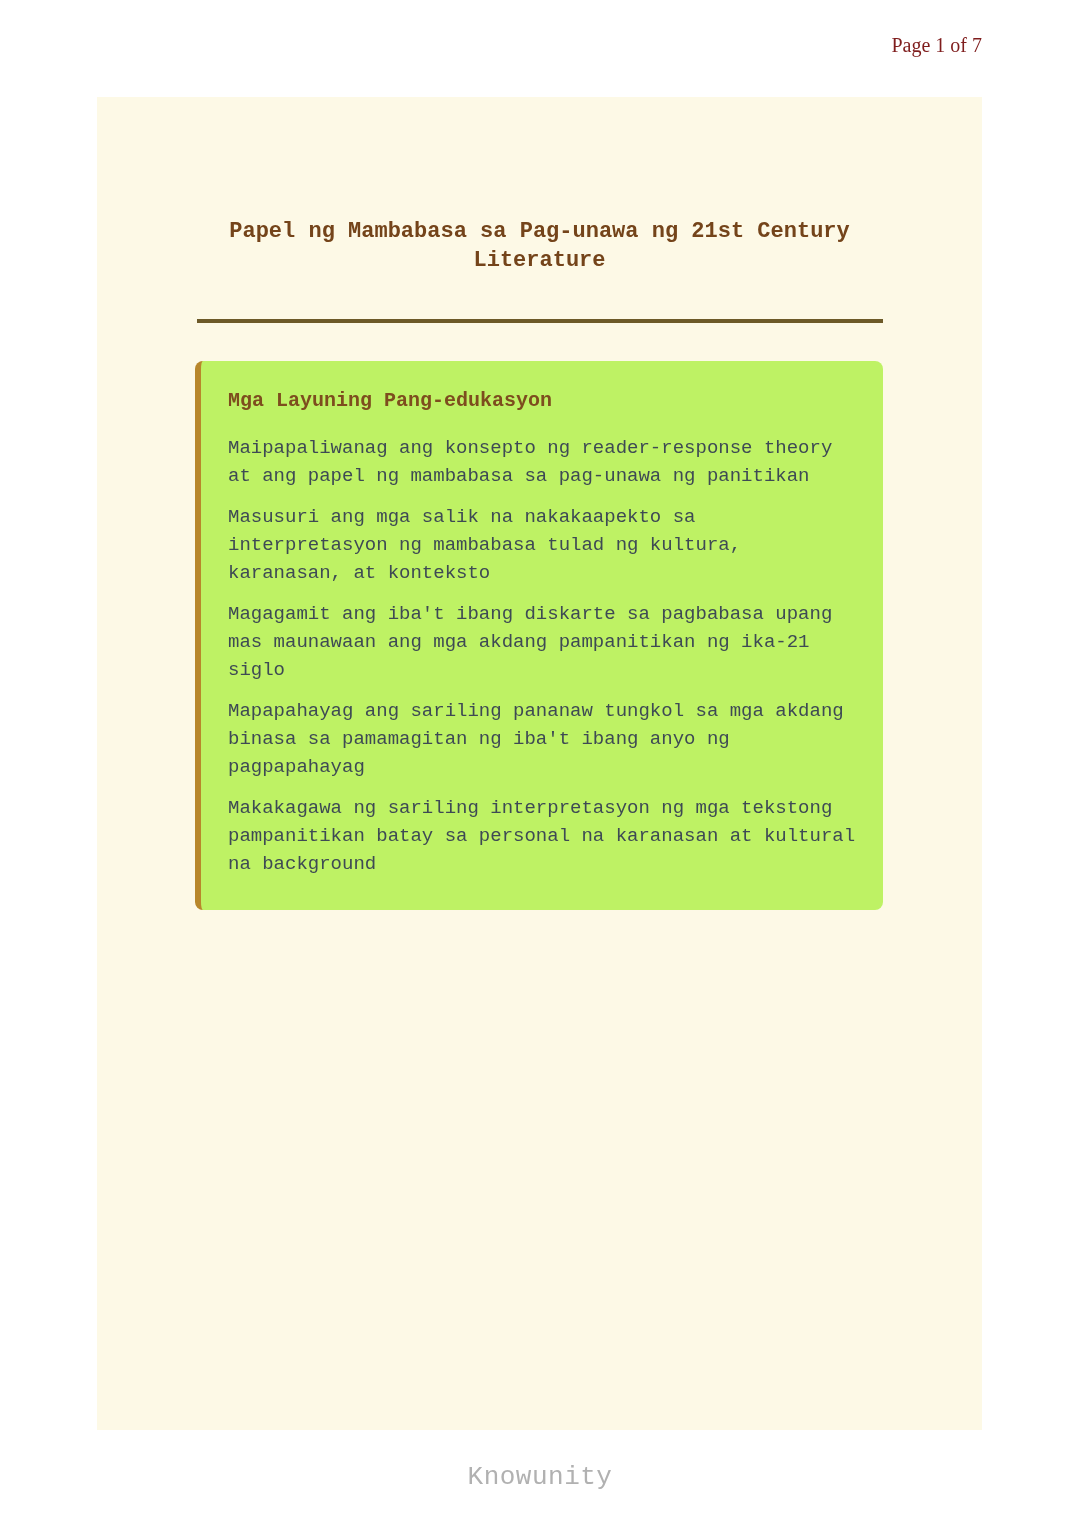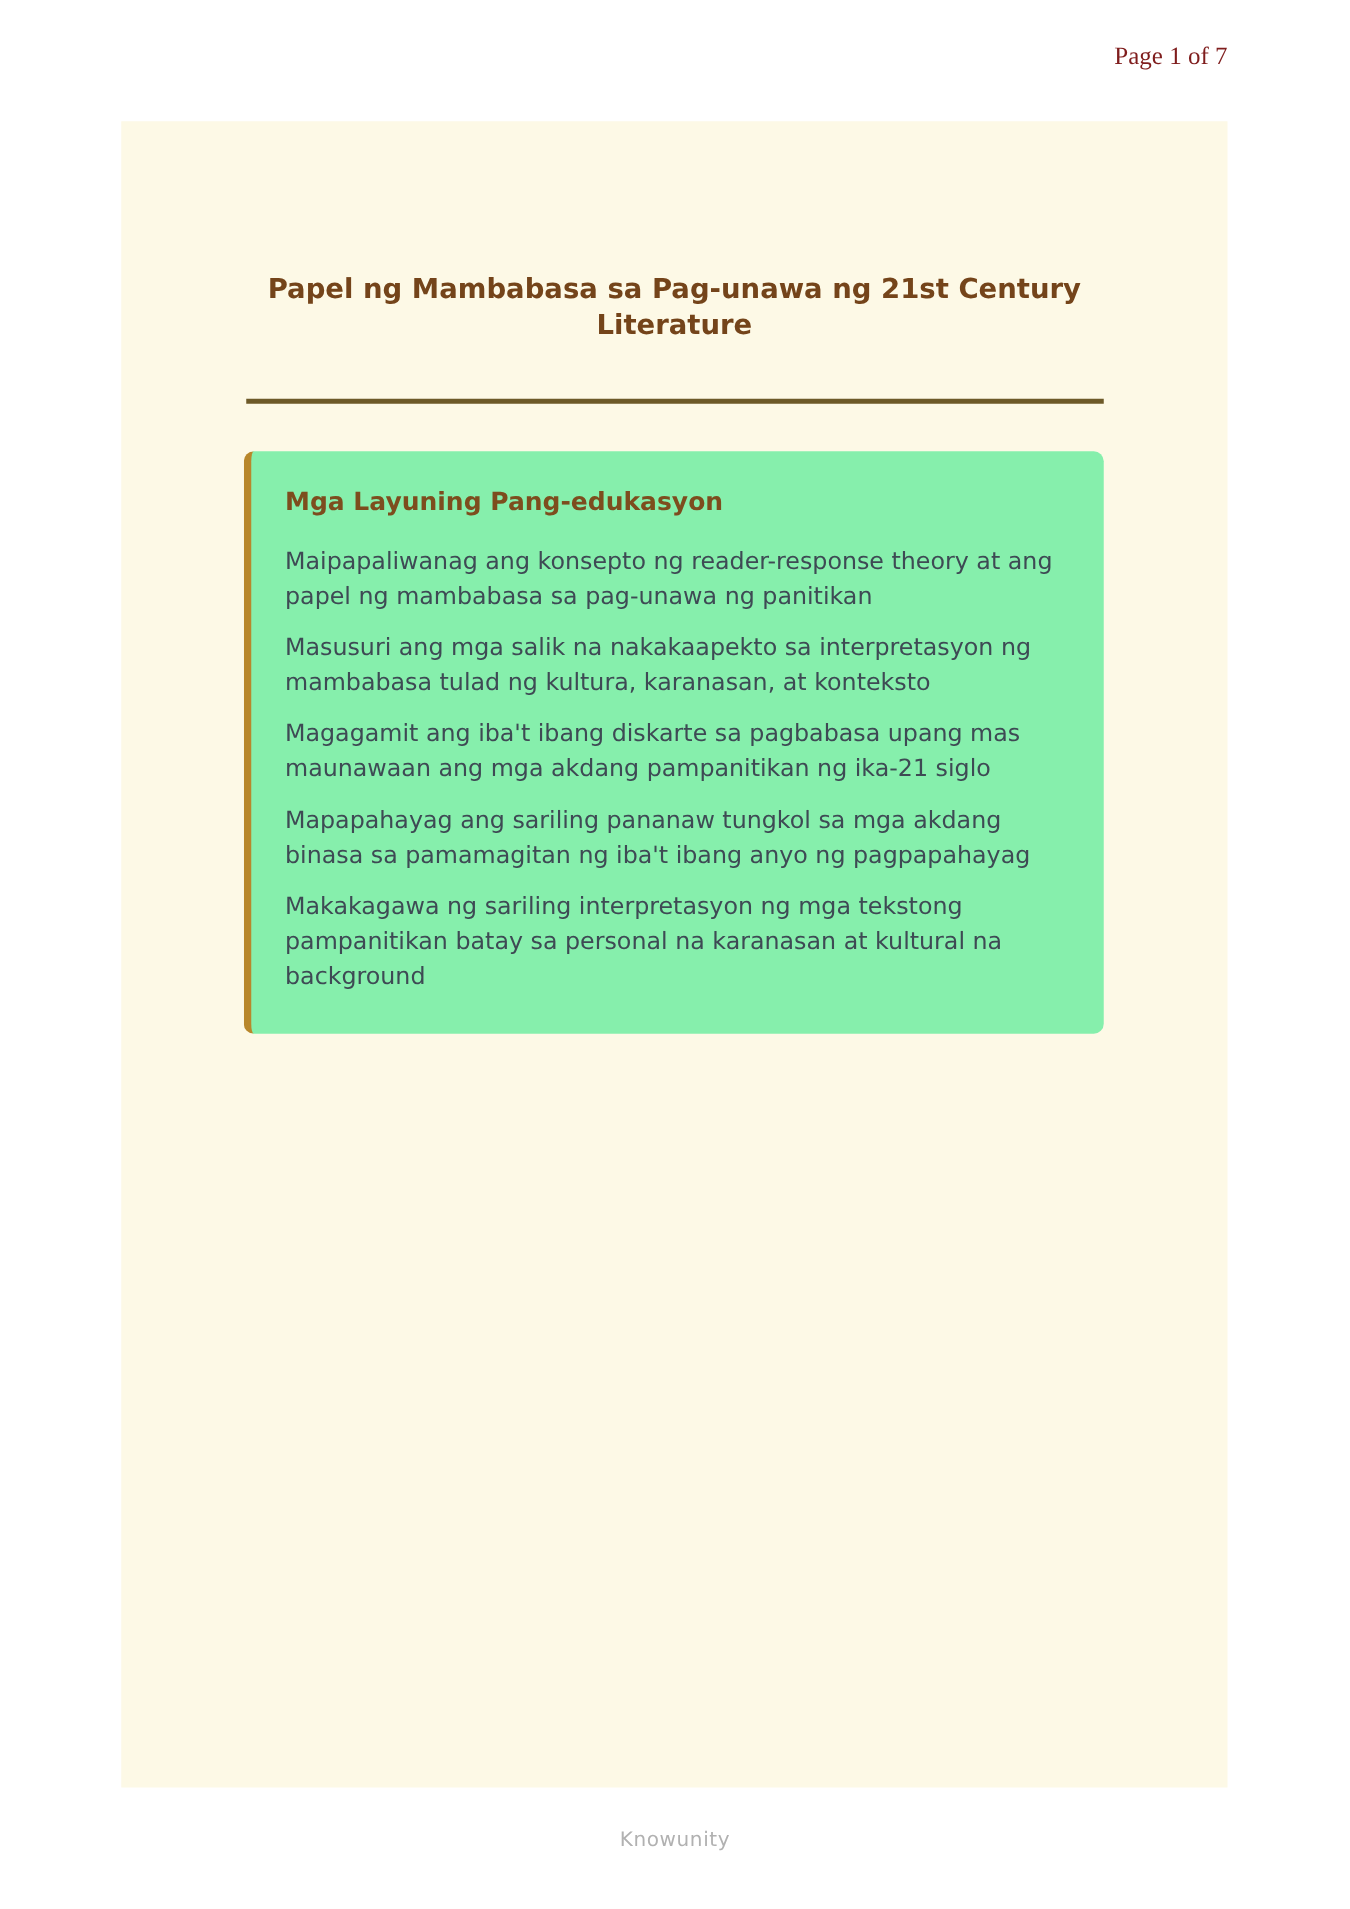--- a/index.html
+++ b/index.html
@@ -1,15 +1,15 @@
 <!DOCTYPE html>
 <html><head>
 <meta charset="utf-8">
 <style>
-  * { margin: 0; padding: 0; box-sizing: border-box; }
+  * { margin: 0; padding: 0; box-sizing: border-box; font-family: Liberation Mono, monospace; }
   html, body {
     width: 1080px;
     height: 1527px;
     background: #ffffff;
     font-family: "DejaVu Sans", sans-serif;
     position: relative;
   }
   .page-indicator {
     position: absolute;
     top: 34px;
@@ -44,21 +44,21 @@
   }
   .section-divider {
     margin: 44px 99px 0 100px;
     height: 4px;
     background: #6d5a28;
     border: none;
   }
   .objectives-box {
     margin: 38px 99px 0 98px;
     width: 688px;
-    background: #86efac;
+    background: #bef264;
     border-left: 6px solid #b8872b;
     border-radius: 8px;
     padding: 28px 25px 32px 27px;
   }
   .objectives-heading {
     font-size: 20px;
     font-weight: bold;
     color: #7d4d1e;
     margin-bottom: 22px;
   }
@@ -69,21 +69,21 @@
     margin-top: 13px;
     max-width: 630px;
   }
   .objective-item:first-of-type { margin-top: 0; }
   .brand-footer {
     position: absolute;
     top: 1462px;
     left: 0;
     width: 100%;
     text-align: center;
-    font-size: 16px;
+    font-size: 26px;
     letter-spacing: 0.5px;
     color: #b1b1b1;
   }
 </style>
 </head>
 <body>
 
 <div class="page-indicator">Page 1 of 7</div>
 
 <div class="doc-page">

